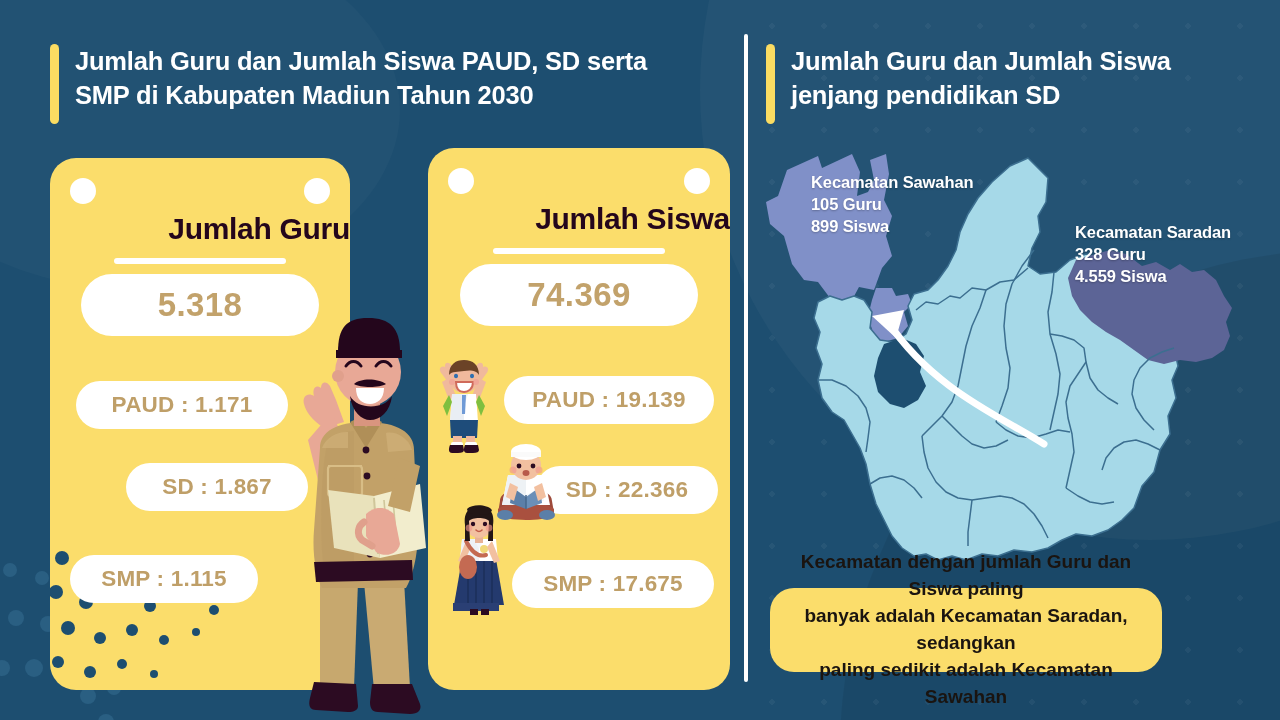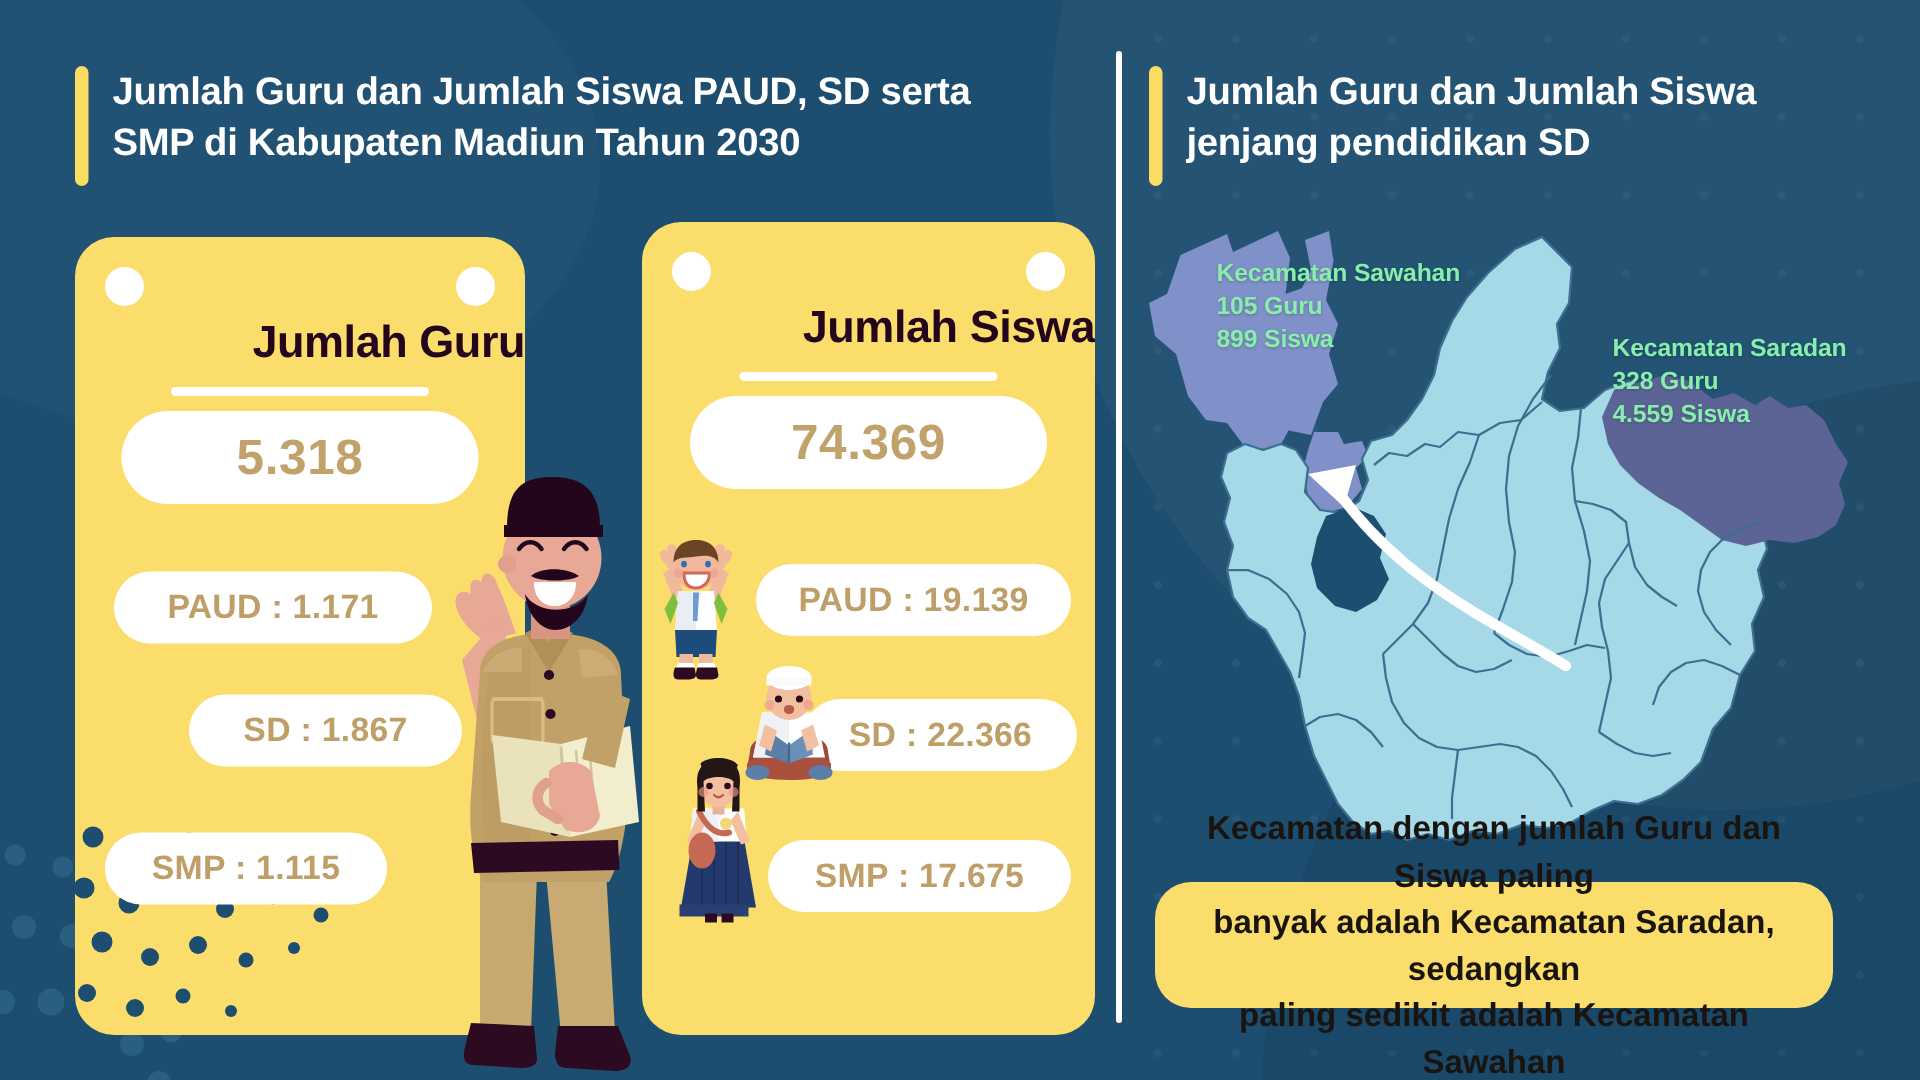--- a/index.html
+++ b/index.html
@@ -138,37 +138,37 @@
   #illus-sit     { left: 488px; top: 443px; width: 76px;  height: 82px;  z-index: 7; }
   #illus-girl    { left: 448px; top: 505px; width: 62px;  height: 110px; z-index: 7; }
   .illus svg { width: 100%; height: 100%; display: block; overflow: visible; }
 
   
   #map-wrap { position: absolute; left: 756px; top: 140px; width: 506px; height: 440px; }
   #map-wrap svg { width: 100%; height: 100%; display: block; }
 
   .map-label {
     position: absolute;
-    color: #86efac; font-weight: bold;
+    color: #ffffff; font-weight: bold;
     font-size: 16.5px; line-height: 1.33;
     white-space: pre-line;
     text-shadow: 0 1px 2px rgba(0,0,0,0.25);
     letter-spacing: -0.1px;
   }
   #label-sawahan { left: 811px; top: 172px; width: 220px; }
   #label-saradan { left: 1075px; top: 222px; width: 200px; }
 
   
   #caption {
     position: absolute; left: 770px; top: 588px;
-    width: 452px; height: 84px;
+    width: 392px; height: 84px;
     background: #fbdd6b; border-radius: 24px;
     display: flex; align-items: center; justify-content: center;
     text-align: center;
-    color: #1a1410; font-size: 22px; font-weight: bold;
+    color: #1a1410; font-size: 19px; font-weight: bold;
     line-height: 1.42; padding: 0 14px;
     white-space: pre-line;
   }
 </style>
 </head>
 <body>
 
 <div id="stage">
 
   <div class="bg-swoosh-c"></div>

